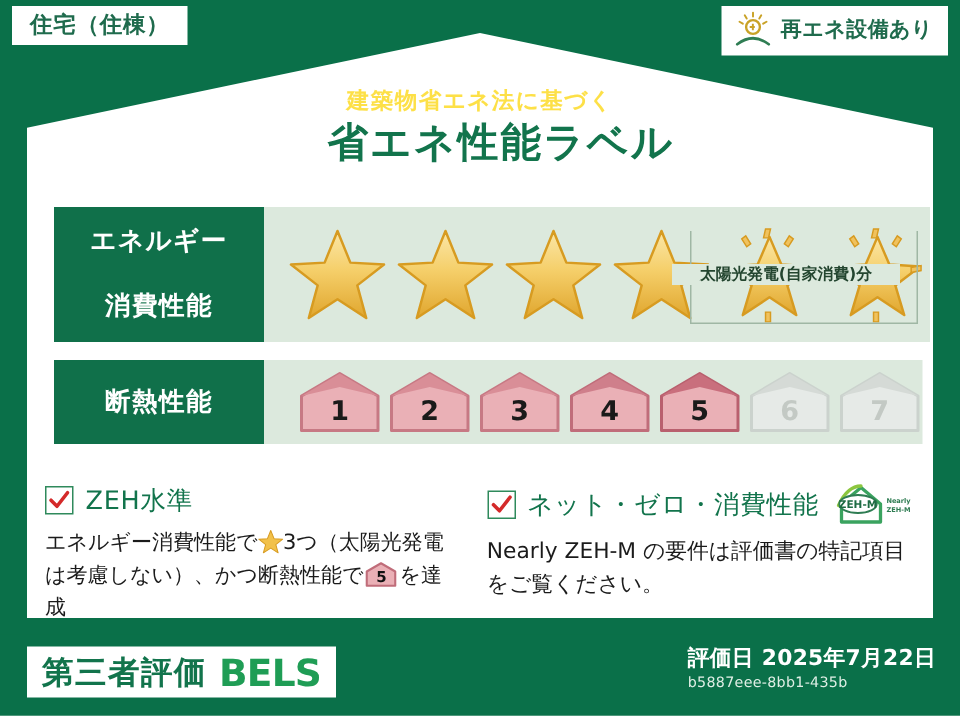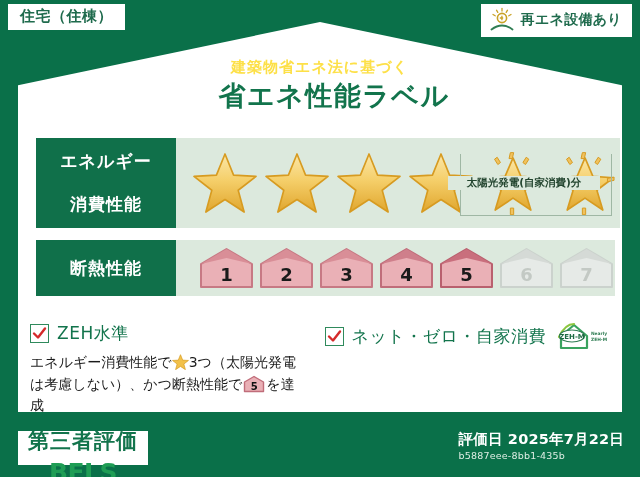--- a/index.html
+++ b/index.html
@@ -91,21 +91,21 @@
   .col.right .col-body{font-size:14.5px;}
   .inline-star{display:inline-block;vertical-align:-3px;width:17px;height:17px;}
   .inline-house{display:inline-block;vertical-align:-4px;width:22px;height:18px;position:relative;margin:0 1px;}
   .inline-house svg{position:absolute;inset:0;width:22px;height:18px;}
   .inline-house b{position:absolute;left:0;right:0;bottom:1px;text-align:center;font-size:10px;color:#111;line-height:1;}
 
   
   .footer{position:absolute;left:0;bottom:0;width:640px;height:54px;background:#0a7049;}
   .bels-chip{
     position:absolute;left:18px;top:8px;background:#fff;height:34px;
-    display:flex;align-items:center;padding:0 10px;gap:8px;flex-direction:column;
+    display:flex;align-items:center;padding:0 10px;gap:8px;
   }
   .bels-jp{font-size:21px;font-weight:bold;color:#12744c;letter-spacing:1px;line-height:1;}
   .bels-en{font-size:25px;font-weight:bold;color:#1f9d55;letter-spacing:-.5px;line-height:1;text-align:center;}
   .proj-name{position:absolute;left:218px;top:16px;font-size:15px;color:#e9f3ec;letter-spacing:.2px;}
   .foot-right{position:absolute;right:16px;top:8px;text-align:left;color:#ffffff;}
   .foot-date{font-size:14.5px;font-weight:bold;letter-spacing:.2px;line-height:1.2;}
   .foot-id{font-size:9.5px;color:#dfeee5;margin-top:2px;letter-spacing:.2px;}
 </style>
 </head>
 <body>
@@ -286,32 +286,33 @@
       </div>
     </div>
 
     <div class="col right">
       <div class="col-head">
         <span class="chk">
           <svg viewBox="0 0 15 15">
               <path d="M2 7.5 L6 11.5 L13 2.5" fill="none" stroke="#d42a2a" stroke-width="2.4" stroke-linecap="round" stroke-linejoin="round"></path>
             </svg>
         </span>
-        <span class="col-head-text">ネット・ゼロ・自家消費</span>
+        <span class="col-head-text">ネット・ゼロ・消費性能</span>
         <span class="zehm-badge">
           <svg viewBox="0 0 54 28">
             <path d="M5 14 L18 3 L31 14 L31 26 L5 26 Z" fill="none" stroke="#3aa35f" stroke-width="2.2" stroke-linejoin="round"></path>
             <path d="M3 15 Q9 2 18 2" fill="none" stroke="#8cc63f" stroke-width="2.2" stroke-linecap="round"></path>
             <ellipse cx="16" cy="14" rx="12.5" ry="6" fill="#ffffff" stroke="#2f7d53" stroke-width="1.2"></ellipse>
             <text x="16" y="16.6" font-size="7" font-weight="bold" fill="#1d6b43" text-anchor="middle" font-family="DejaVu Sans, sans-serif">ZEH-M</text>
             <text x="43" y="13" font-size="4.4" font-weight="bold" fill="#2f7d53" text-anchor="middle" font-family="DejaVu Sans, sans-serif">Nearly</text>
             <text x="43" y="19" font-size="4.4" font-weight="bold" fill="#2f7d53" text-anchor="middle" font-family="DejaVu Sans, sans-serif">ZEH-M</text>
           </svg>
         </span>
       </div>
+      <div class="col-body">Nearly ZEH-M の要件は評価書の特記項目をご覧ください。</div>
     </div>
   </div>
 
   <div class="footer">
     <div class="bels-chip">
       <span class="bels-jp">第三者評価</span>
       <span class="bels-en">BELS</span>
     </div>
     <div class="foot-right">
       <div class="foot-date">評価日 2025年7月22日</div>

